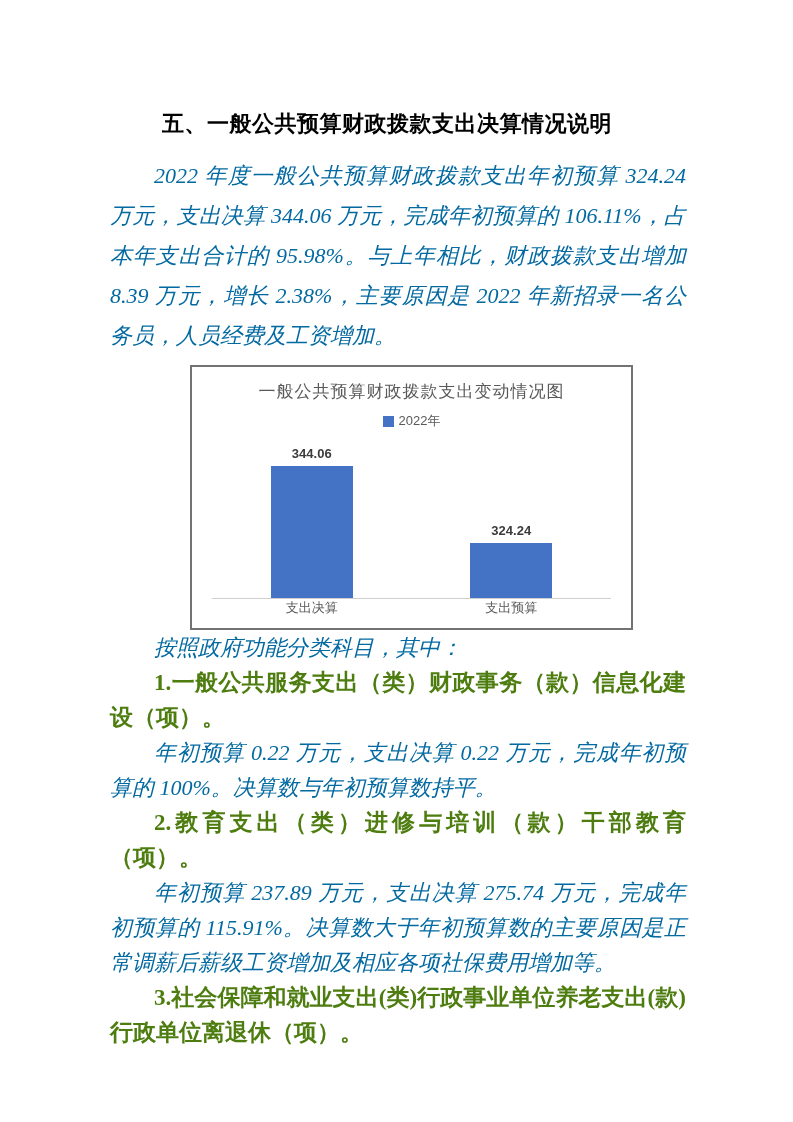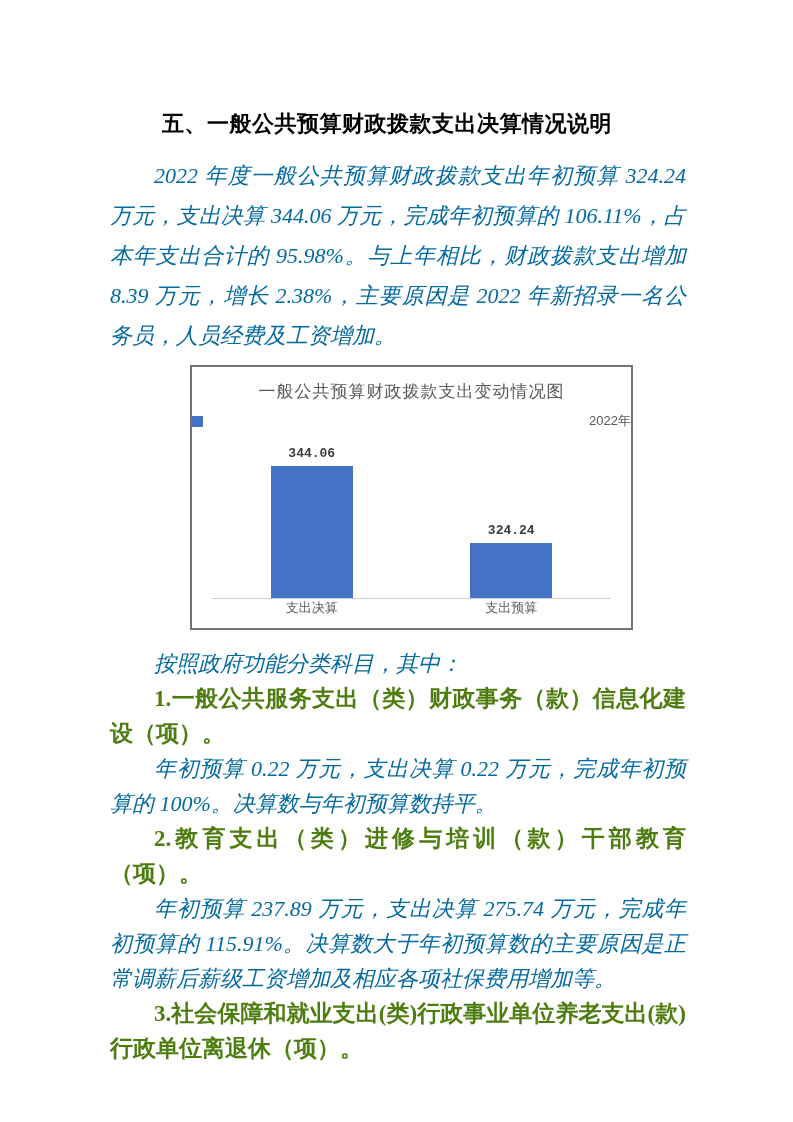--- a/index.html
+++ b/index.html
@@ -41,21 +41,21 @@
   .post-chart p.body-par { line-height: 35px; }
   p.item-title {
     margin: 0;
     font-size: 23px;
     line-height: 35px;
     font-weight: bold;
     text-align: justify;
     text-indent: 44px;
     color: #4d7c0f;
   }
-  .post-chart { margin-top: 16px; }
+  .post-chart { }
 
   
   figure.chart {
     margin: 9px 0 0 80px;
     width: 443px;
     height: 265px;
     border: 2px solid #737373;
     background: #ffffff;
     box-sizing: border-box;
     position: relative;
@@ -63,21 +63,21 @@
   .chart-title {
     margin-top: 13px;
     text-align: center;
     font-size: 17px;
     letter-spacing: 1px;
     color: #595959;
   }
   .chart-legend {
     margin-top: 9px;
     display: flex;
-    justify-content: space-between;
+    justify-content: center;
     align-items: center;
     gap: 5px;
   }
   .legend-swatch {
     width: 11px; height: 11px;
     display: inline-block;
     background: #4472c4;
   }
   .legend-label {
     font-size: 13px;
@@ -93,21 +93,21 @@
   }
   .bar-col {
     width: 50%;
     height: 100%;
     display: flex;
     flex-direction: column;
     align-items: center;
     justify-content: flex-end;
   }
   .bar-value {
-    font-family: Liberation Mono, monospace;
+    font-family: Liberation Sans, sans-serif;
     font-weight: bold;
     font-size: 13px;
     color: #3b3b3b;
     margin-bottom: 5px;
   }
   .bar { width: 82px; background: #4472c4; }
   .cat-row {
     margin: 0 20px;
     display: flex;
   }

